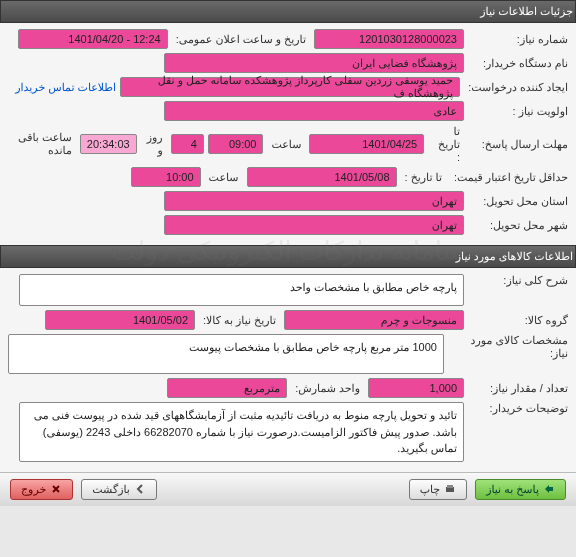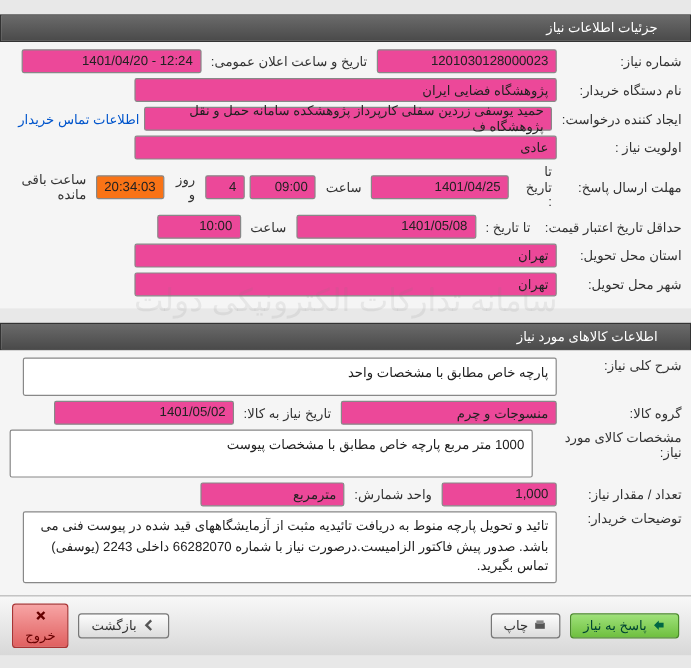--- a/index.html
+++ b/index.html
@@ -9,24 +9,23 @@
     background: #e8e8e8;
     direction: rtl;
     width: 576px;
     height: 557px;
     overflow: hidden;
     position: relative;
   }
   .section-header {
     background: linear-gradient(to bottom, #6a6a6a, #4a4a4a);
     color: #fff;
-    padding: 4px 27px;
+    padding: 4px 2px;
     font-size: 11px;
     border: 1px solid #333;
-    margin-top: 12px;
   }
   .form-body {
     background: #f5f5f5;
     padding: 6px 8px;
   }
   .row {
     display: flex;
     align-items: center;
     margin-bottom: 4px;
     gap: 4px;
@@ -47,25 +46,25 @@
     background: #ec4899;
     border: 1px solid #888;
     padding: 2px 6px;
     font-size: 11px;
     color: #222;
     height: 20px;
     display: flex;
     align-items: center;
     border-radius: 2px;
   }
-  .field.w-lg { width: 352px; }
+  .field.w-lg { width: 300px; }
   .field.w-md { width: 150px; }
   .field.w-sm { width: 70px; }
   .field.w-xs { width: 40px; }
-  .field.highlight { background: #f97316; }
+  .field.highlight { background: #f9a8d4; }
   .field.num { justify-content: flex-end; direction: ltr; }
   .link-blue {
     color: #0055cc;
     font-size: 11px;
     cursor: pointer;
   }
   .textarea-field {
     background: #fff;
     border: 1px solid #888;
     padding: 4px 6px;
@@ -99,21 +98,20 @@
   }
   .btn.green {
     background: linear-gradient(to bottom, #9fe27a, #6fbf3f);
     color: #043;
     border-color: #4a8a2a;
   }
   .btn.red {
     background: linear-gradient(to bottom, #f7a4a4, #e06060);
     color: #600;
     border-color: #a33;
-    flex-direction: column;
   }
   .btn .ic {
     width: 12px; height: 12px;
     display: inline-block;
   }
   .spacer { flex: 1; }
   .watermark {
     position: absolute;
     top: 45%;
     left: 50%;

